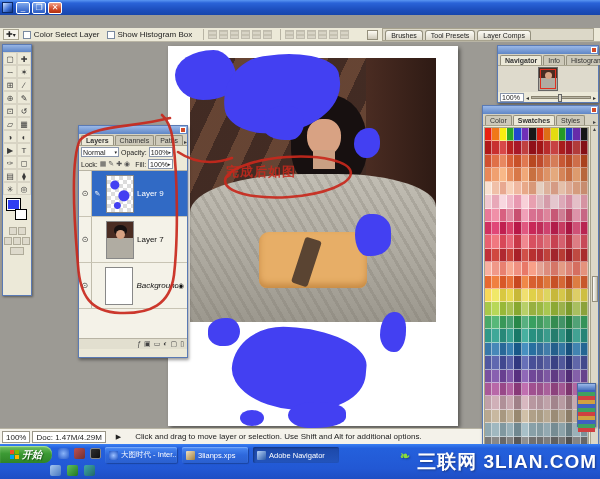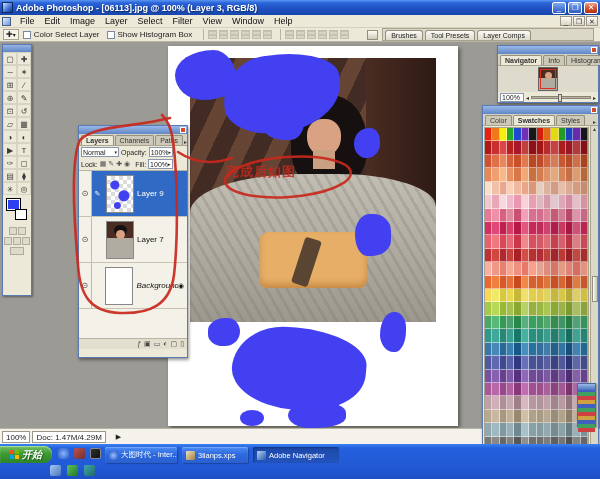--- a/index.html
+++ b/index.html
@@ -190,48 +190,27 @@
     color:#fff; text-shadow:1px 1px 2px #1a3a8a; letter-spacing:1px; white-space:nowrap; }
   .watermark .leaf { color:#8adc3c; font-size:12px; vertical-align:top; }
 </style>
 </head>
 <body>
 
 <div class="screen">
 
   <div class="titlebar">
     <div class="app-ico"></div>
-    <div class="t-text">Adobe Photoshop - [06113].jpg @ 100% (Layer 3, RGB/8)</div>
     <div class="winbtns">
       <div class="winbtn">_</div>
       <div class="winbtn">❐</div>
       <div class="winbtn close">✕</div>
     </div>
   </div>
 
-  <div class="menubar">
-    <div class="doc-ico"></div>
-    <div id="menu-items" style="display:flex">
-        <div class="menu-item">File</div>
-        <div class="menu-item">Edit</div>
-        <div class="menu-item">Image</div>
-        <div class="menu-item">Layer</div>
-        <div class="menu-item">Select</div>
-        <div class="menu-item">Filter</div>
-        <div class="menu-item">View</div>
-        <div class="menu-item">Window</div>
-        <div class="menu-item">Help</div>
-      </div>
-    <div class="spacer"></div>
-    <div class="docbtns">
-      <div class="docbtn">_</div>
-      <div class="docbtn">❐</div>
-      <div class="docbtn">✕</div>
-    </div>
-  </div>
 
   <div class="optionsbar">
     <div class="tool-chip">
       <span>✚</span>
         <span style="font-size:6px">▾</span>
     </div>
     <div class="opt-check">
       <span class="box"></span>
       <span>Color Select Layer</span>
     </div>
@@ -837,20 +816,21 @@
     <ellipse cx="288" cy="137" rx="63" ry="20" fill="none" stroke="#c8281c" stroke-width="2.6" transform="rotate(-4 288 137)" opacity="0.92"></ellipse>
     <path d="M 232 118 C 215 124, 196 124, 178 112" fill="none" stroke="#c8281c" stroke-width="2.6" stroke-linecap="round" opacity="0.92"></path>
     <path d="M 170 78 C 130 88, 95 85, 80 100 C 70 120, 74 180, 78 225 C 80 255, 90 272, 120 273
              C 150 274, 170 265, 174 235 C 178 200, 178 140, 173 100 C 171 88, 168 80, 162 75" fill="none" stroke="#c8281c" stroke-width="2.6" stroke-linecap="round" opacity="0.92"></path>
   </svg>
 
   <div class="statusbar">
     <div class="sb-field">100%</div>
     <div class="sb-field">Doc: 1.47M/4.29M</div>
     <span class="sb-arrow">▶</span>
+    <div class="sb-hint">Click and drag to move layer or selection. Use Shift and Alt for additional options.</div>
   </div>
 
   <div class="taskbar">
     <div class="start-btn">
       <span class="start-flag">
         <i style="background:#f25022"></i>
           <i style="background:#7fba00"></i>
           <i style="background:#00a4ef"></i>
           <i style="background:#ffb900"></i>
       </span>
@@ -875,14 +855,18 @@
           <span class="tb-ico" style="background: linear-gradient(135deg, rgb(240, 224, 192), rgb(160, 128, 64));"></span>
           <span>3lianps.xps</span>
         </div>
         <div class="task-btn active" style="left: 253px; width: 86px;">
           <span class="tb-ico" style="background: linear-gradient(135deg, rgb(184, 212, 248), rgb(40, 88, 168));"></span>
           <span>Adobe Navigator</span>
         </div>
       </div>
   </div>
 
+  <div class="watermark">
+    <span class="leaf">❧</span>
+    <span>三联网 3LIAN.COM</span>
+  </div>
 
 </div>
 
 </body></html>

